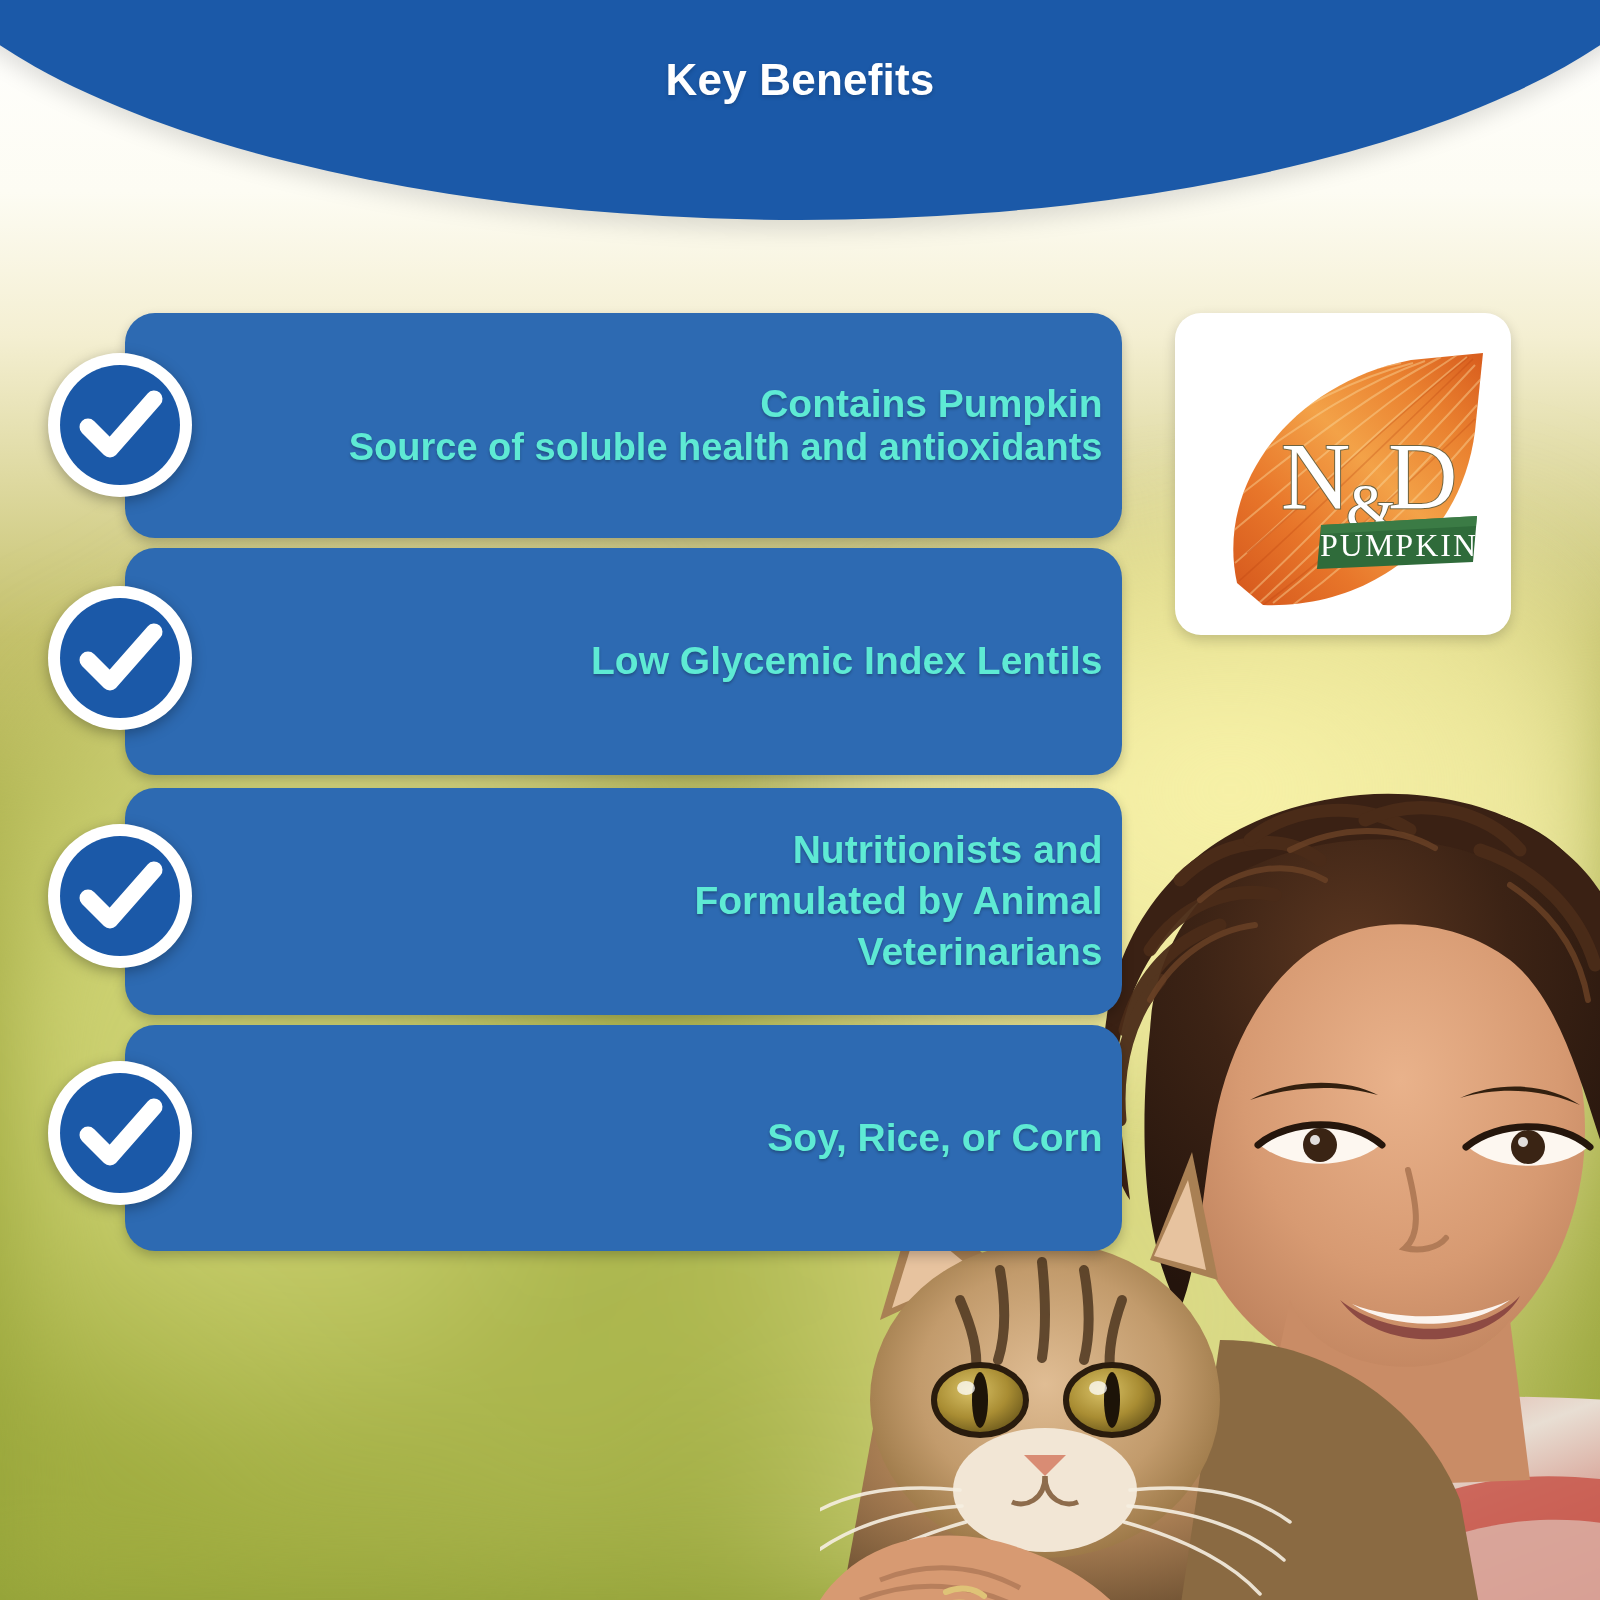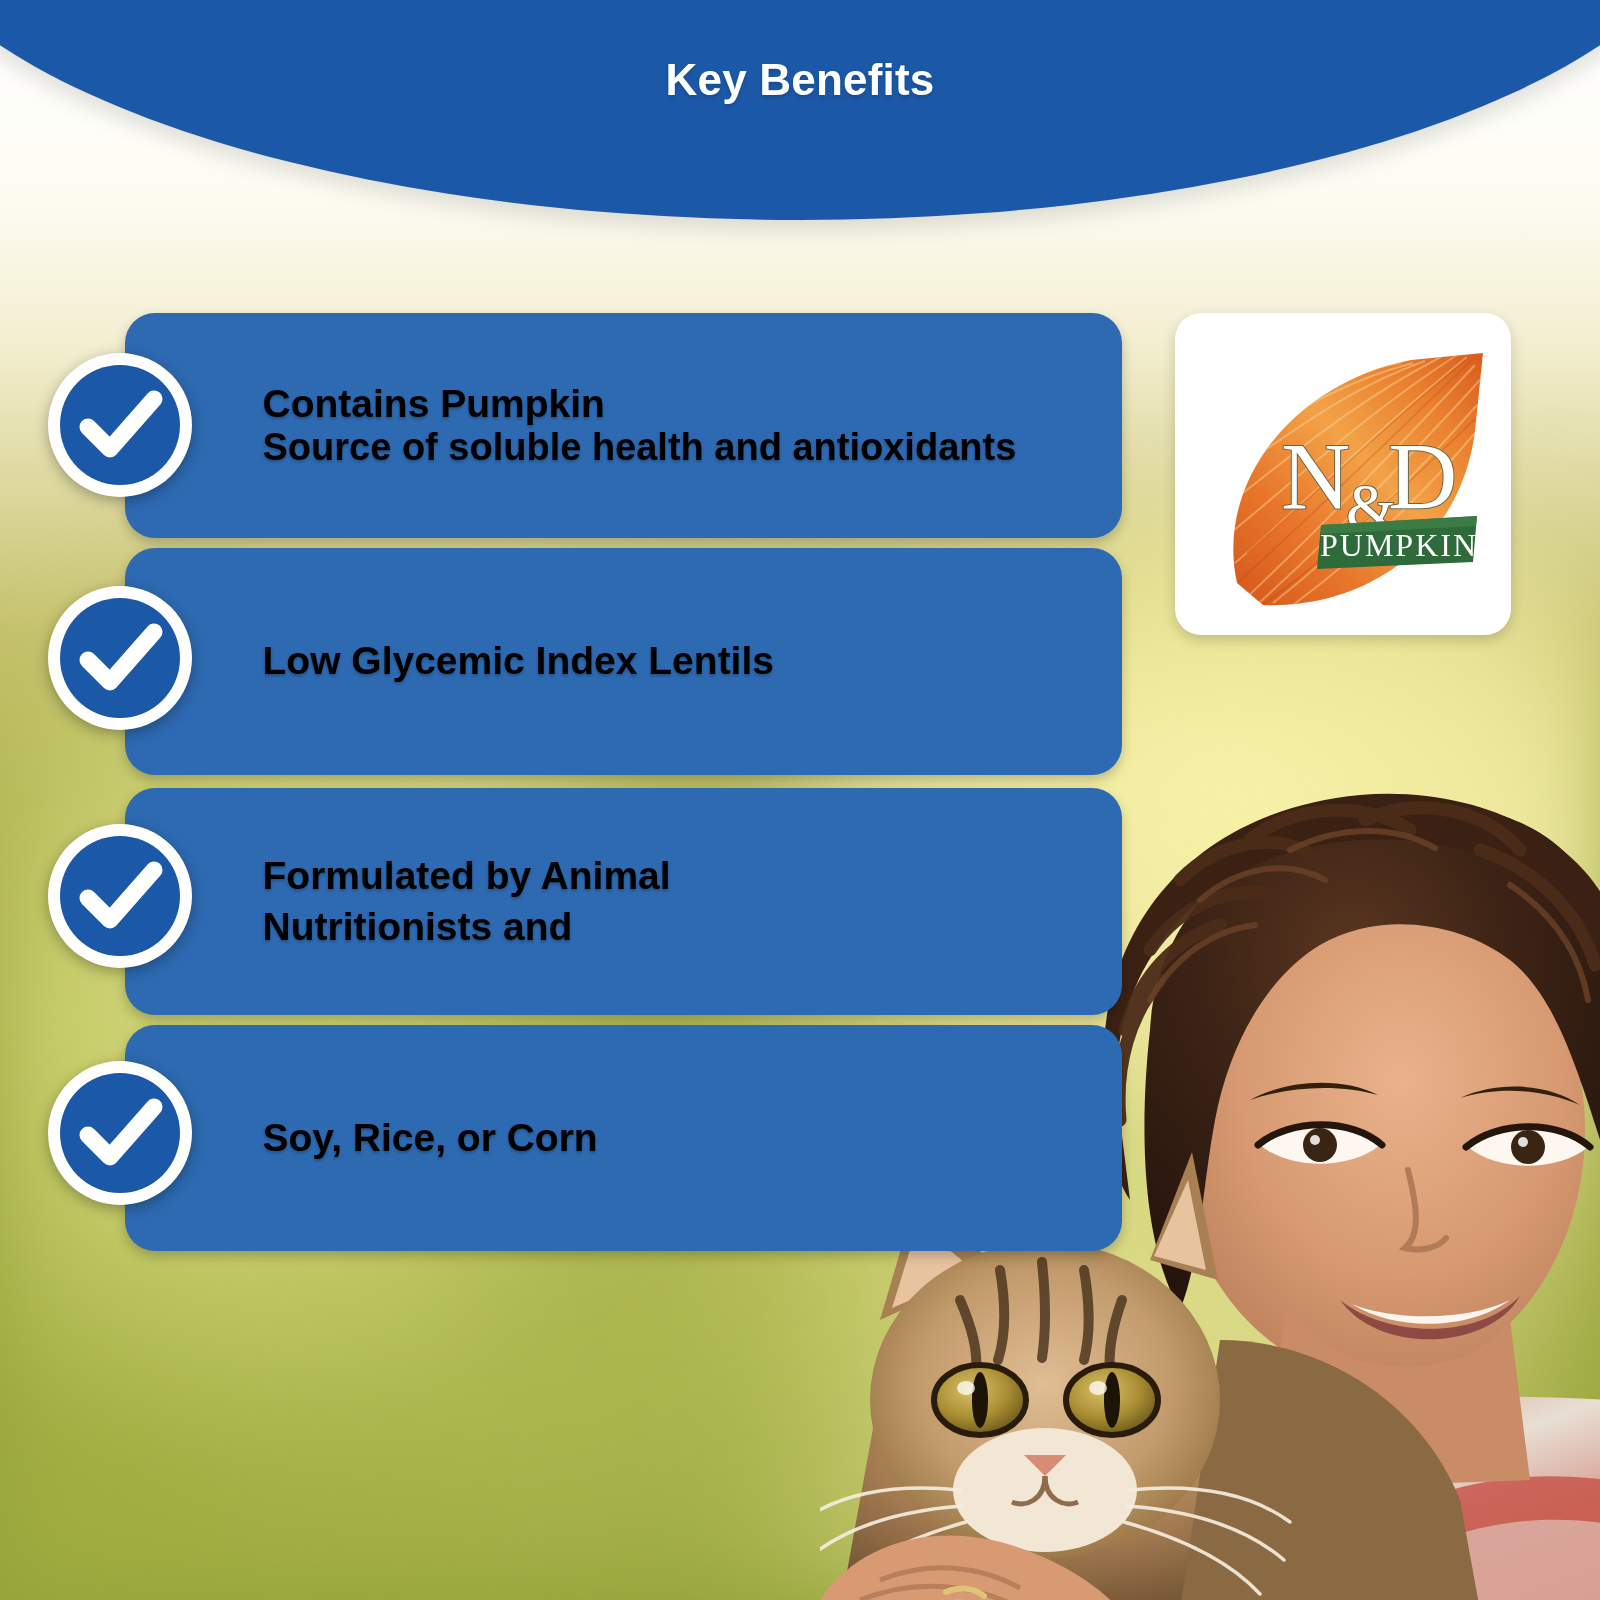--- a/index.html
+++ b/index.html
@@ -70,21 +70,21 @@
     box-shadow:0 5px 12px rgba(0,0,0,.22);
     z-index:7;
     display:flex;align-items:center;justify-content:center;
   }
   #card-0{top:313px;height:225px;}
   #card-1{top:548px;height:227px;}
   #card-2{top:788px;height:227px;}
   #card-3{top:1025px;height:226px;}
 
   .card-text{
-    text-align:left;color:#000000;width:840px;margin-left:118px;
+    text-align:right;color:#5eead4;width:840px;margin-left:118px;
     text-shadow:0 2px 3px rgba(0,0,0,.26);
     line-height:1.13;
   }
   .t-head{font-size:39px;font-weight:bold;display:block;}
   .t-sub{font-size:38px;font-weight:600;display:block;}
   .t-ital{font-size:34px;font-style:italic;font-weight:500;display:block;}
   .t-single{font-size:39px;font-weight:bold;display:block;}
   .t-multi{font-size:39px;font-weight:bold;display:block;line-height:1.3;}
 
   
@@ -275,22 +275,23 @@
 </div>
 
 <div class="card" id="card-1">
   <div class="card-text">
     <span class="t-single">Low Glycemic Index Lentils</span>
   </div>
 </div>
 
 <div class="card" id="card-2">
   <div class="card-text">
+    <span class="t-multi">Nutritionists and</span>
     <span class="t-multi">Formulated by Animal</span>
-    <span class="t-multi">Nutritionists and</span>
+    <span class="t-multi">Veterinarians</span>
   </div>
 </div>
 
 <div class="card" id="card-3">
   <div class="card-text">
     <span class="t-multi">Soy, Rice, or Corn</span>
   </div>
 </div>
 
 <div class="check" id="check-0">

